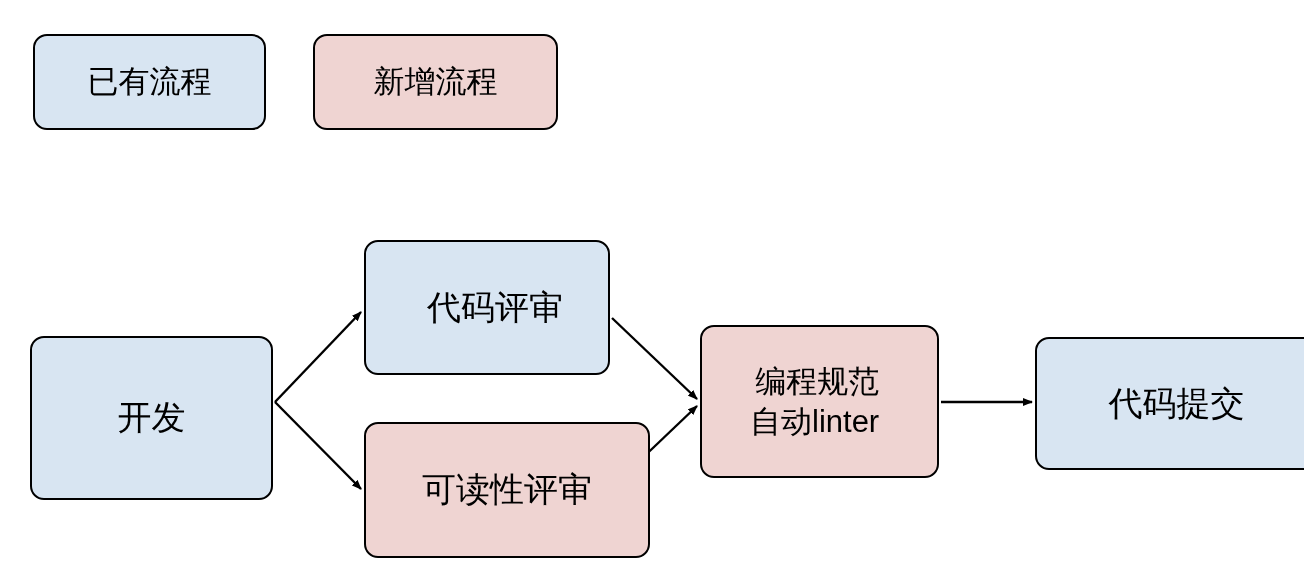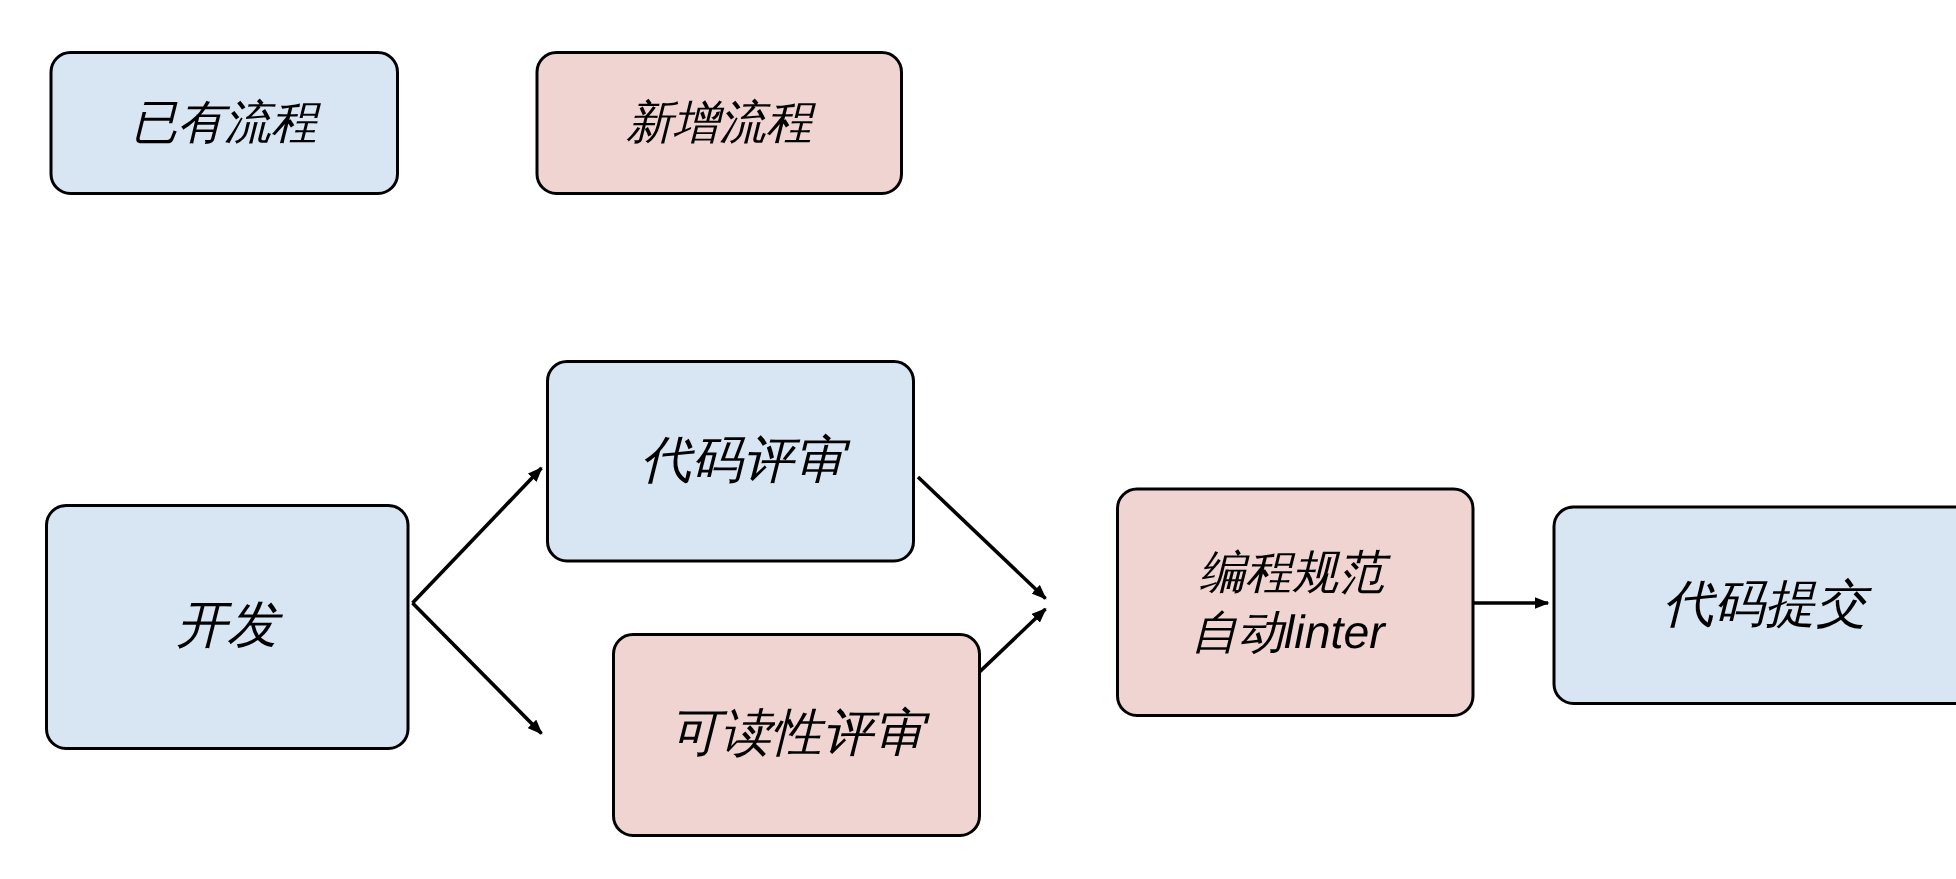--- a/index.html
+++ b/index.html
@@ -32,26 +32,25 @@
     border-radius: 14px;
     display: flex;
     align-items: center;
     justify-content: center;
     color: #000000;
     line-height: 1.28;
     white-space: pre;
     z-index: 2;
   }
   .node.fill-blue  { background: #d8e5f2; }
-  .node.fill-pink  { background: #efd4d2; margin-left: 44px; }
+  .node.fill-pink  { background: #efd4d2; }
   .node.align-left { justify-content: flex-start; }
   .node-label {
     display: block;
     text-align: center;
-    font-style: italic;
   }
   .node.align-left .node-label { text-align: right; }
 </style>
 </head>
 <body>
 
 <div id="canvas">
 
   <svg id="edge-layer" viewBox="0 0 1304 586" xmlns="http://www.w3.org/2000/svg">
     <defs>
@@ -66,19 +65,19 @@
         <line x1="612" y1="487" x2="697" y2="406" stroke="#000000" stroke-width="2.4" marker-end="url(#arrowhead)"></line>
         <line x1="941" y1="402" x2="1032" y2="402" stroke="#000000" stroke-width="2.4" marker-end="url(#arrowhead)"></line>
       </g>
   </svg>
 
   <div id="nodes-group">
       <div class="node fill-blue" style="left: 33px; top: 34px; width: 233px; height: 96px; font-size: 31px;"><span class="node-label">已有流程</span></div>
       <div class="node fill-pink" style="left: 313px; top: 34px; width: 245px; height: 96px; font-size: 31px;"><span class="node-label">新增流程</span></div>
       <div class="node fill-blue" style="left: 30px; top: 336px; width: 243px; height: 164px; font-size: 34px;"><span class="node-label">开发</span></div>
       <div class="node fill-blue" style="left: 364px; top: 240px; width: 246px; height: 135px; font-size: 34px; padding-left: 16px;"><span class="node-label">代码评审</span></div>
-      <div class="node fill-pink" style="left: 364px; top: 422px; width: 246px; height: 136px; font-size: 34px;"><span class="node-label">可读性评审</span></div>
+      <div class="node fill-pink" style="left: 364px; top: 422px; width: 286px; height: 136px; font-size: 34px;"><span class="node-label">可读性评审</span></div>
       <div class="node fill-pink align-left" style="left: 700px; top: 325px; width: 239px; height: 153px; font-size: 31px; padding-left: 48px;"><span class="node-label">编程规范
 自动linter</span></div>
       <div class="node fill-blue" style="left: 1035px; top: 337px; width: 283px; height: 133px; font-size: 34px;"><span class="node-label">代码提交</span></div>
     </div>
 
 </div>
 
 </body></html>

